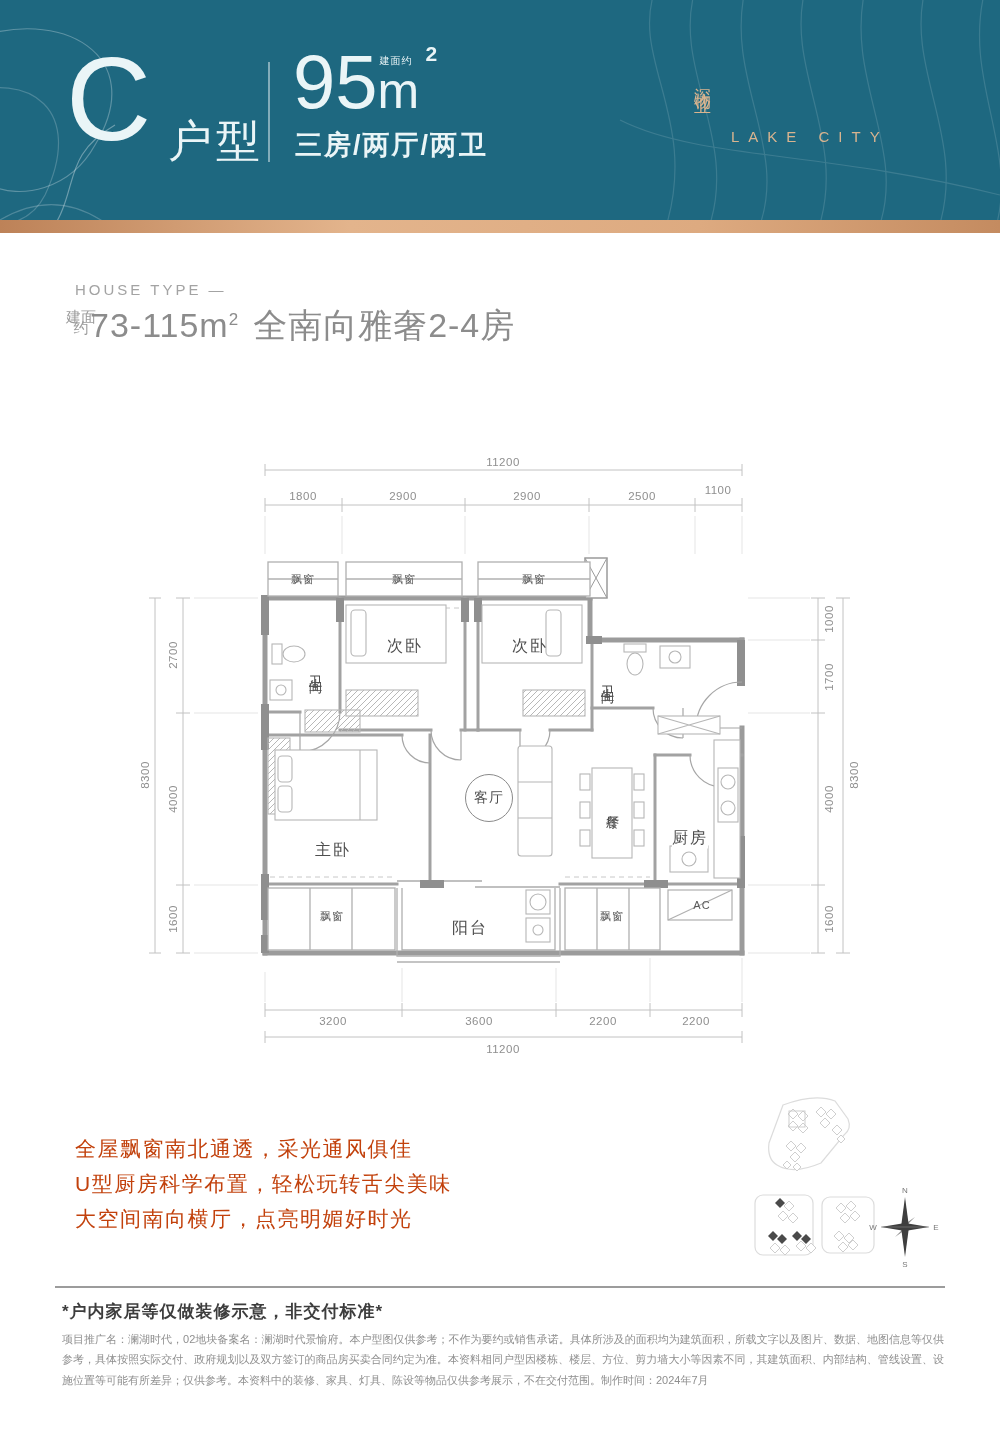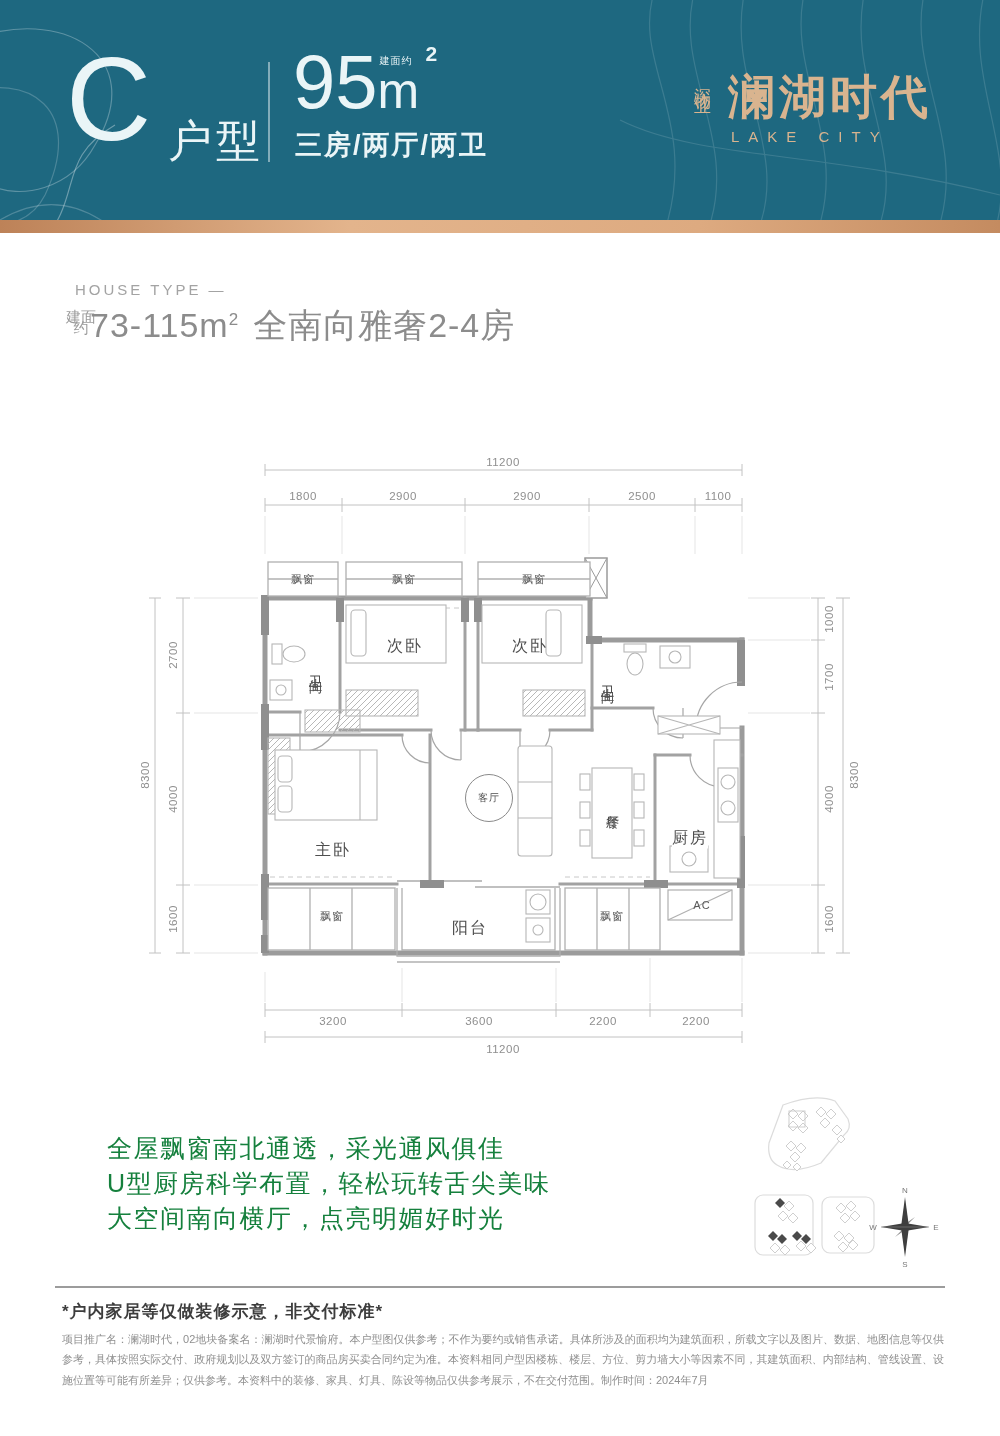--- a/index.html
+++ b/index.html
@@ -36,25 +36,25 @@
   #plan{position:absolute;left:130px;top:450px;width:790px;height:630px;}
   .lbl{position:absolute;transform:translate(-50%,-50%);white-space:nowrap;}
   .dim{font-size:11.5px;color:#8F8F8F;letter-spacing:.5px;}
   .dimv{transform:translate(-50%,-50%) rotate(-90deg);}
   .room{font-size:16px;color:#4E4E4E;letter-spacing:2px;}
   .rsmall{font-size:11px;color:#5A5A5A;letter-spacing:1px;}
   .roomv{position:absolute;transform:translate(-50%,-50%);writing-mode:vertical-rl;text-orientation:upright;
          font-size:13.5px;color:#4E4E4E;letter-spacing:2px;white-space:nowrap;}
   .living-circle{position:absolute;width:46px;height:46px;border:1.3px solid #8a8a8a;border-radius:50%;
          display:flex;align-items:center;justify-content:center;transform:translate(-50%,-50%);
-         font-size:10px;color:#4E4E4E;letter-spacing:1px;background:rgba(255,255,255,.85);}
+         font-size:14px;color:#4E4E4E;letter-spacing:1px;background:rgba(255,255,255,.85);}
 
   
   #features{position:absolute;left:75px;top:1133px;}
-  .feature-line{font-size:25px;color:#15803d;letter-spacing:1.5px;line-height:31px;margin-bottom:4px;margin-left:32px;}
+  .feature-line{font-size:21px;color:#c2410c;letter-spacing:1.5px;line-height:31px;margin-bottom:4px;}
 
   
   #siteplan{position:absolute;left:745px;top:1085px;width:215px;height:190px;}
   .compass-letter{position:absolute;transform:translate(-50%,-50%);font-size:8px;color:#777;}
 
   
   #footer-rule{position:absolute;left:55px;top:1286px;width:890px;height:2px;background:#9C9C9C;}
   #footer-note{position:absolute;left:62px;top:1300px;font-size:17px;font-weight:700;color:#3D3D3D;letter-spacing:1px;}
   #footer-disclaimer{position:absolute;left:62px;top:1329px;width:882px;font-size:11px;color:#8F8F8F;
                      line-height:1.85;text-align:justify;}
@@ -84,21 +84,20 @@
       </g>
     </svg>
     <div class="hdr-c">C</div>
     <div class="hdr-type">户型</div>
     <div class="hdr-divider"></div>
     <div class="hdr-area">
       <span class="n95">95</span><span class="mwrap"><span class="munit">m</span><span class="jma">建面约</span><span class="sup2">2</span></span>
     </div>
     <div class="hdr-layout">三房/两厅/两卫</div>
     <div class="brand-vert">深物业</div>
-    <div class="brand-cn">澜湖时代</div>
     <div class="brand-en">LAKE CITY</div>
   </div>
   <div id="copper-bar"></div>
 
   <div class="eyebrow">HOUSE TYPE —</div>
   <div class="intro-prefix">
     <div>建面</div>
     <div>约</div>
   </div>
   <div class="headline">
@@ -325,21 +324,21 @@
           <circle cx="408" cy="480" r="5" fill="none"></circle>
       </g>
     </svg>
 
     
     <div class="lbl dim" style="left:373px;top:12px">11200</div>
     <div class="lbl dim" style="left:173px;top:46px">1800</div>
     <div class="lbl dim" style="left:273px;top:46px">2900</div>
     <div class="lbl dim" style="left:397px;top:46px">2900</div>
     <div class="lbl dim" style="left:512px;top:46px">2500</div>
-    <div class="lbl dim" style="left:588px;top:46px">1100</div>
+    <div class="lbl dim" style="left:588px;top:40px">1100</div>
     <div class="lbl dim" style="left:203px;top:571px">3200</div>
     <div class="lbl dim" style="left:349px;top:571px">3600</div>
     <div class="lbl dim" style="left:473px;top:571px">2200</div>
     <div class="lbl dim" style="left:566px;top:571px">2200</div>
     <div class="lbl dim" style="left:373px;top:599px">11200</div>
     <div class="lbl dim dimv" style="left:15px;top:325px">8300</div>
     <div class="lbl dim dimv" style="left:43px;top:205px">2700</div>
     <div class="lbl dim dimv" style="left:43px;top:349px">4000</div>
     <div class="lbl dim dimv" style="left:43px;top:469px">1600</div>
     <div class="lbl dim dimv" style="left:699px;top:169px">1000</div>

